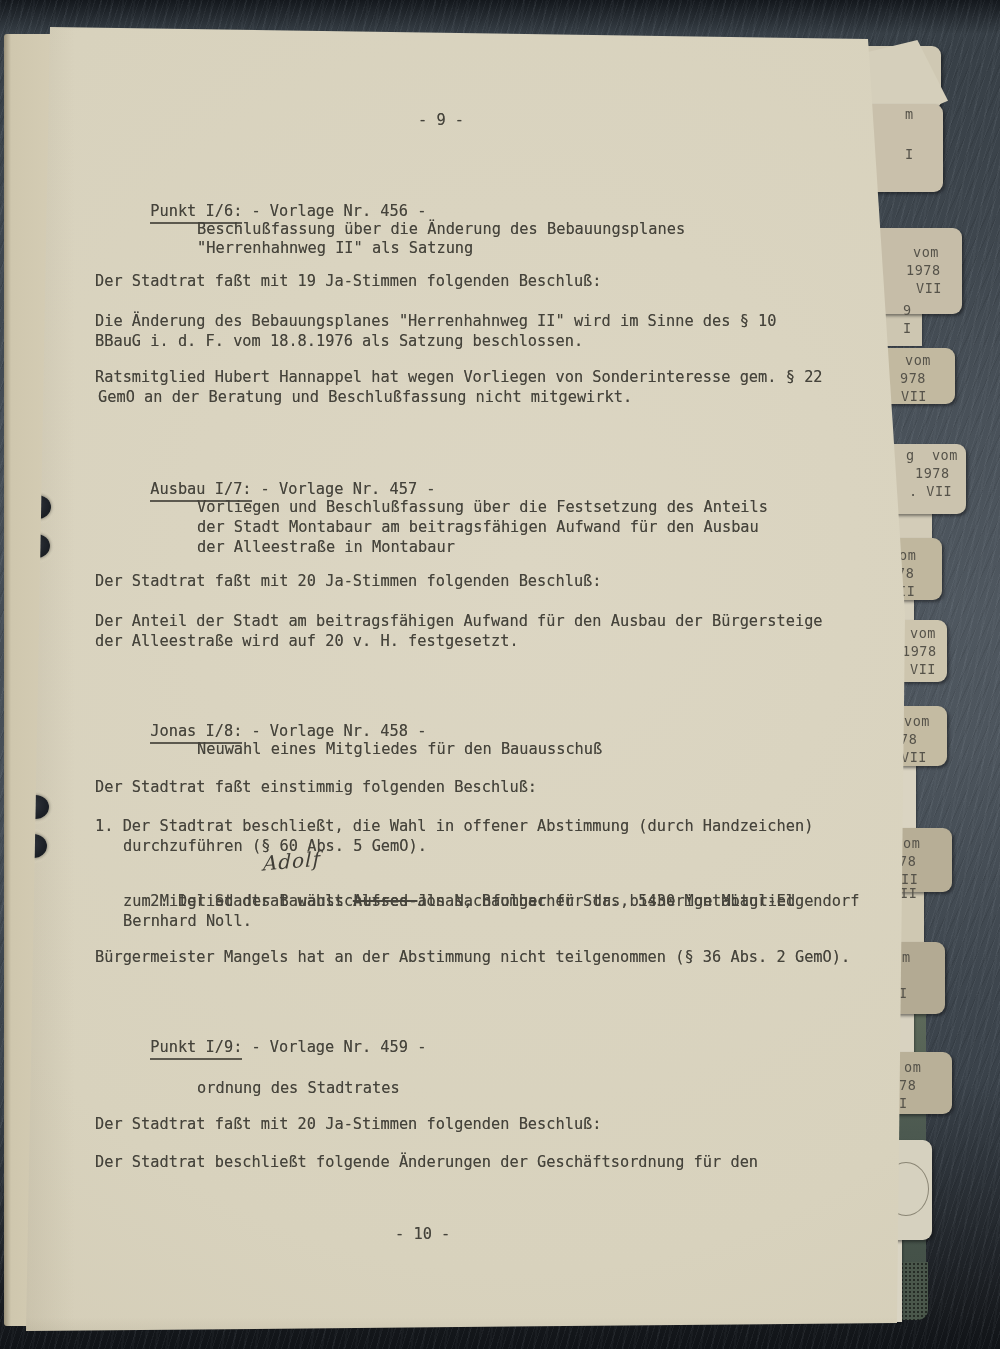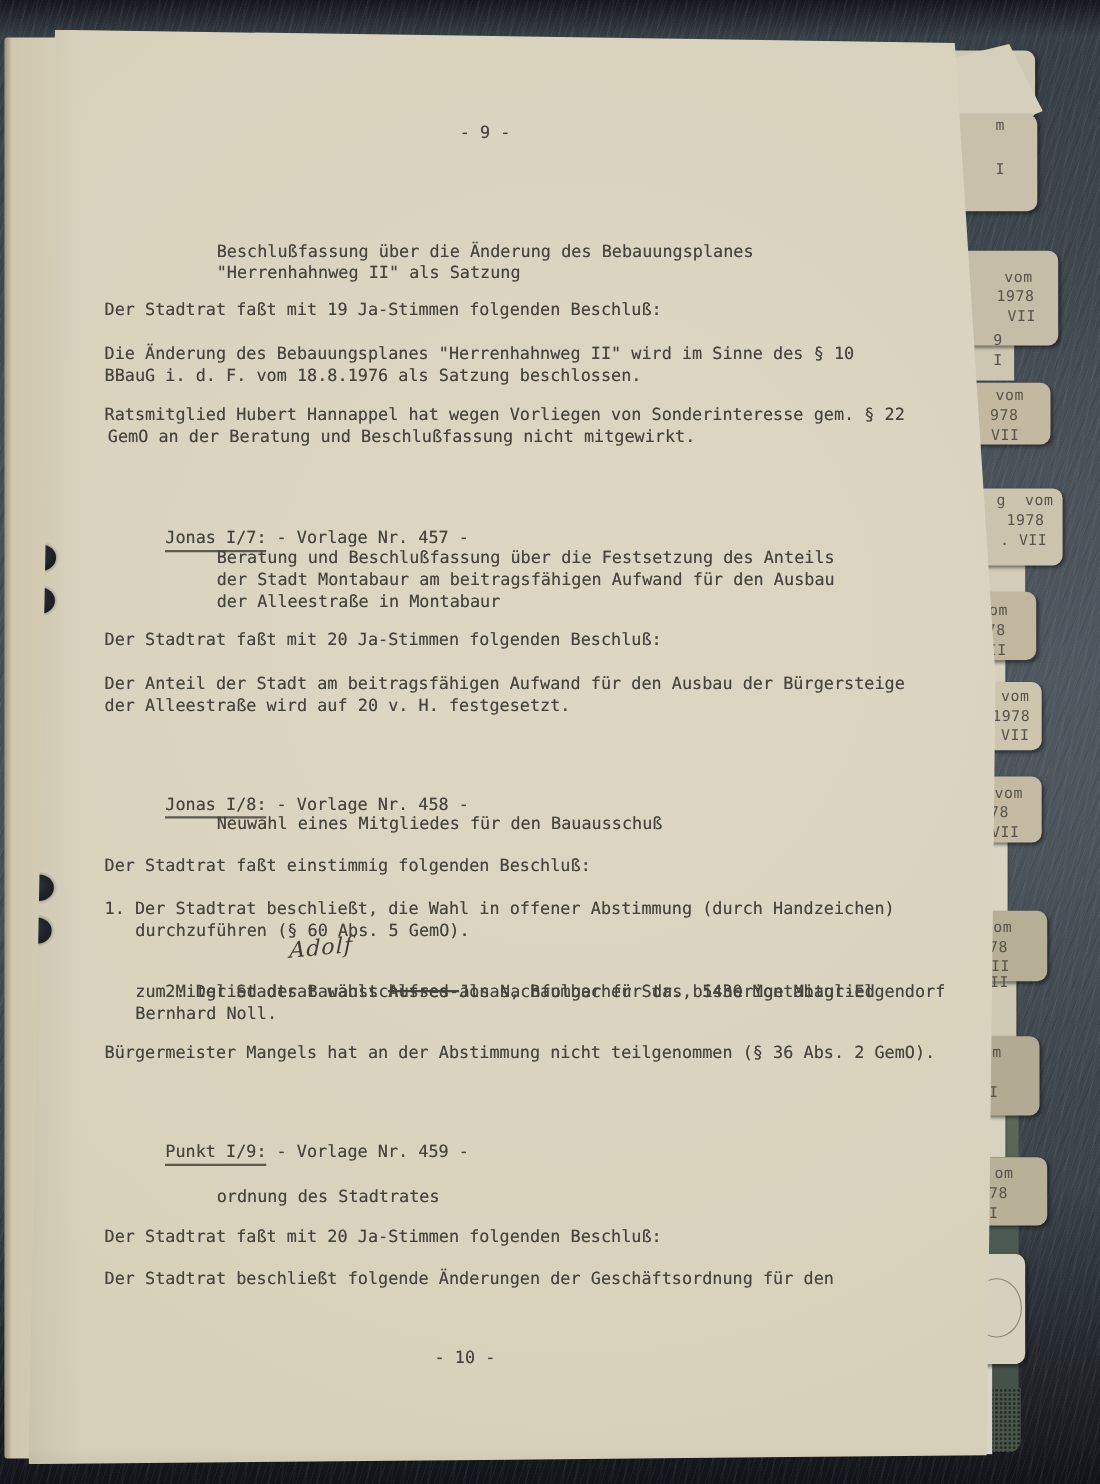--- a/index.html
+++ b/index.html
@@ -105,32 +105,35 @@
   <div class="tab-line" style="left:904px;top:1059px">om</div>
   <div class="tab-line" style="left:899px;top:1077px">78</div>
   <div class="tab-line" style="left:899px;top:1095px">I</div>
 
   <div class="underpage"></div>
 
   <div class="page">
 
     <div class="tw" style="left:418px;top:110px">- 9 -</div>
 
+    <div class="tw" style="left:95px;top:181px">
+      <span class="hl">Punkt I/6:</span><span class="hs">- Vorlage Nr. 456 -</span>
+    </div>
     <div class="tw" style="left:197px;top:219px">Beschlußfassung über die Änderung des Bebauungsplanes</div>
     <div class="tw" style="left:197px;top:238px">"Herrenhahnweg II" als Satzung</div>
     <div class="tw" style="left:95px;top:271px">Der Stadtrat faßt mit 19 Ja-Stimmen folgenden Beschluß:</div>
     <div class="tw" style="left:95px;top:311px">Die Änderung des Bebauungsplanes "Herrenhahnweg II" wird im Sinne des § 10</div>
     <div class="tw" style="left:95px;top:331px">BBauG i. d. F. vom 18.8.1976 als Satzung beschlossen.</div>
     <div class="tw" style="left:95px;top:367px">Ratsmitglied Hubert Hannappel hat wegen Vorliegen von Sonderinteresse gem. § 22</div>
     <div class="tw" style="left:98px;top:387px">GemO an der Beratung und Beschlußfassung nicht mitgewirkt.</div>
 
     <div class="tw" style="left:95px;top:459px">
-      <span class="hl">Jonas I/7:</span><span class="hs">- Vorlage Nr. 457 -</span>
+      <span class="hl">Ausbau I/7:</span><span class="hs">- Vorlage Nr. 457 -</span>
     </div>
-    <div class="tw" style="left:197px;top:497px">Beratung und Beschlußfassung über die Festsetzung des Anteils</div>
+    <div class="tw" style="left:197px;top:497px">Vorliegen und Beschlußfassung über die Festsetzung des Anteils</div>
     <div class="tw" style="left:197px;top:517px">der Stadt Montabaur am beitragsfähigen Aufwand für den Ausbau</div>
     <div class="tw" style="left:197px;top:537px">der Alleestraße in Montabaur</div>
     <div class="tw" style="left:95px;top:571px">Der Stadtrat faßt mit 20 Ja-Stimmen folgenden Beschluß:</div>
     <div class="tw" style="left:95px;top:611px">Der Anteil der Stadt am beitragsfähigen Aufwand für den Ausbau der Bürgersteige</div>
     <div class="tw" style="left:95px;top:631px">der Alleestraße wird auf 20 v. H. festgesetzt.</div>
 
     <div class="tw" style="left:95px;top:701px">
       <span class="hl">Jonas I/8:</span><span class="hs">- Vorlage Nr. 458 -</span>
     </div>
     <div class="tw" style="left:95px;top:777px">Der Stadtrat faßt einstimmig folgenden Beschluß:</div>

